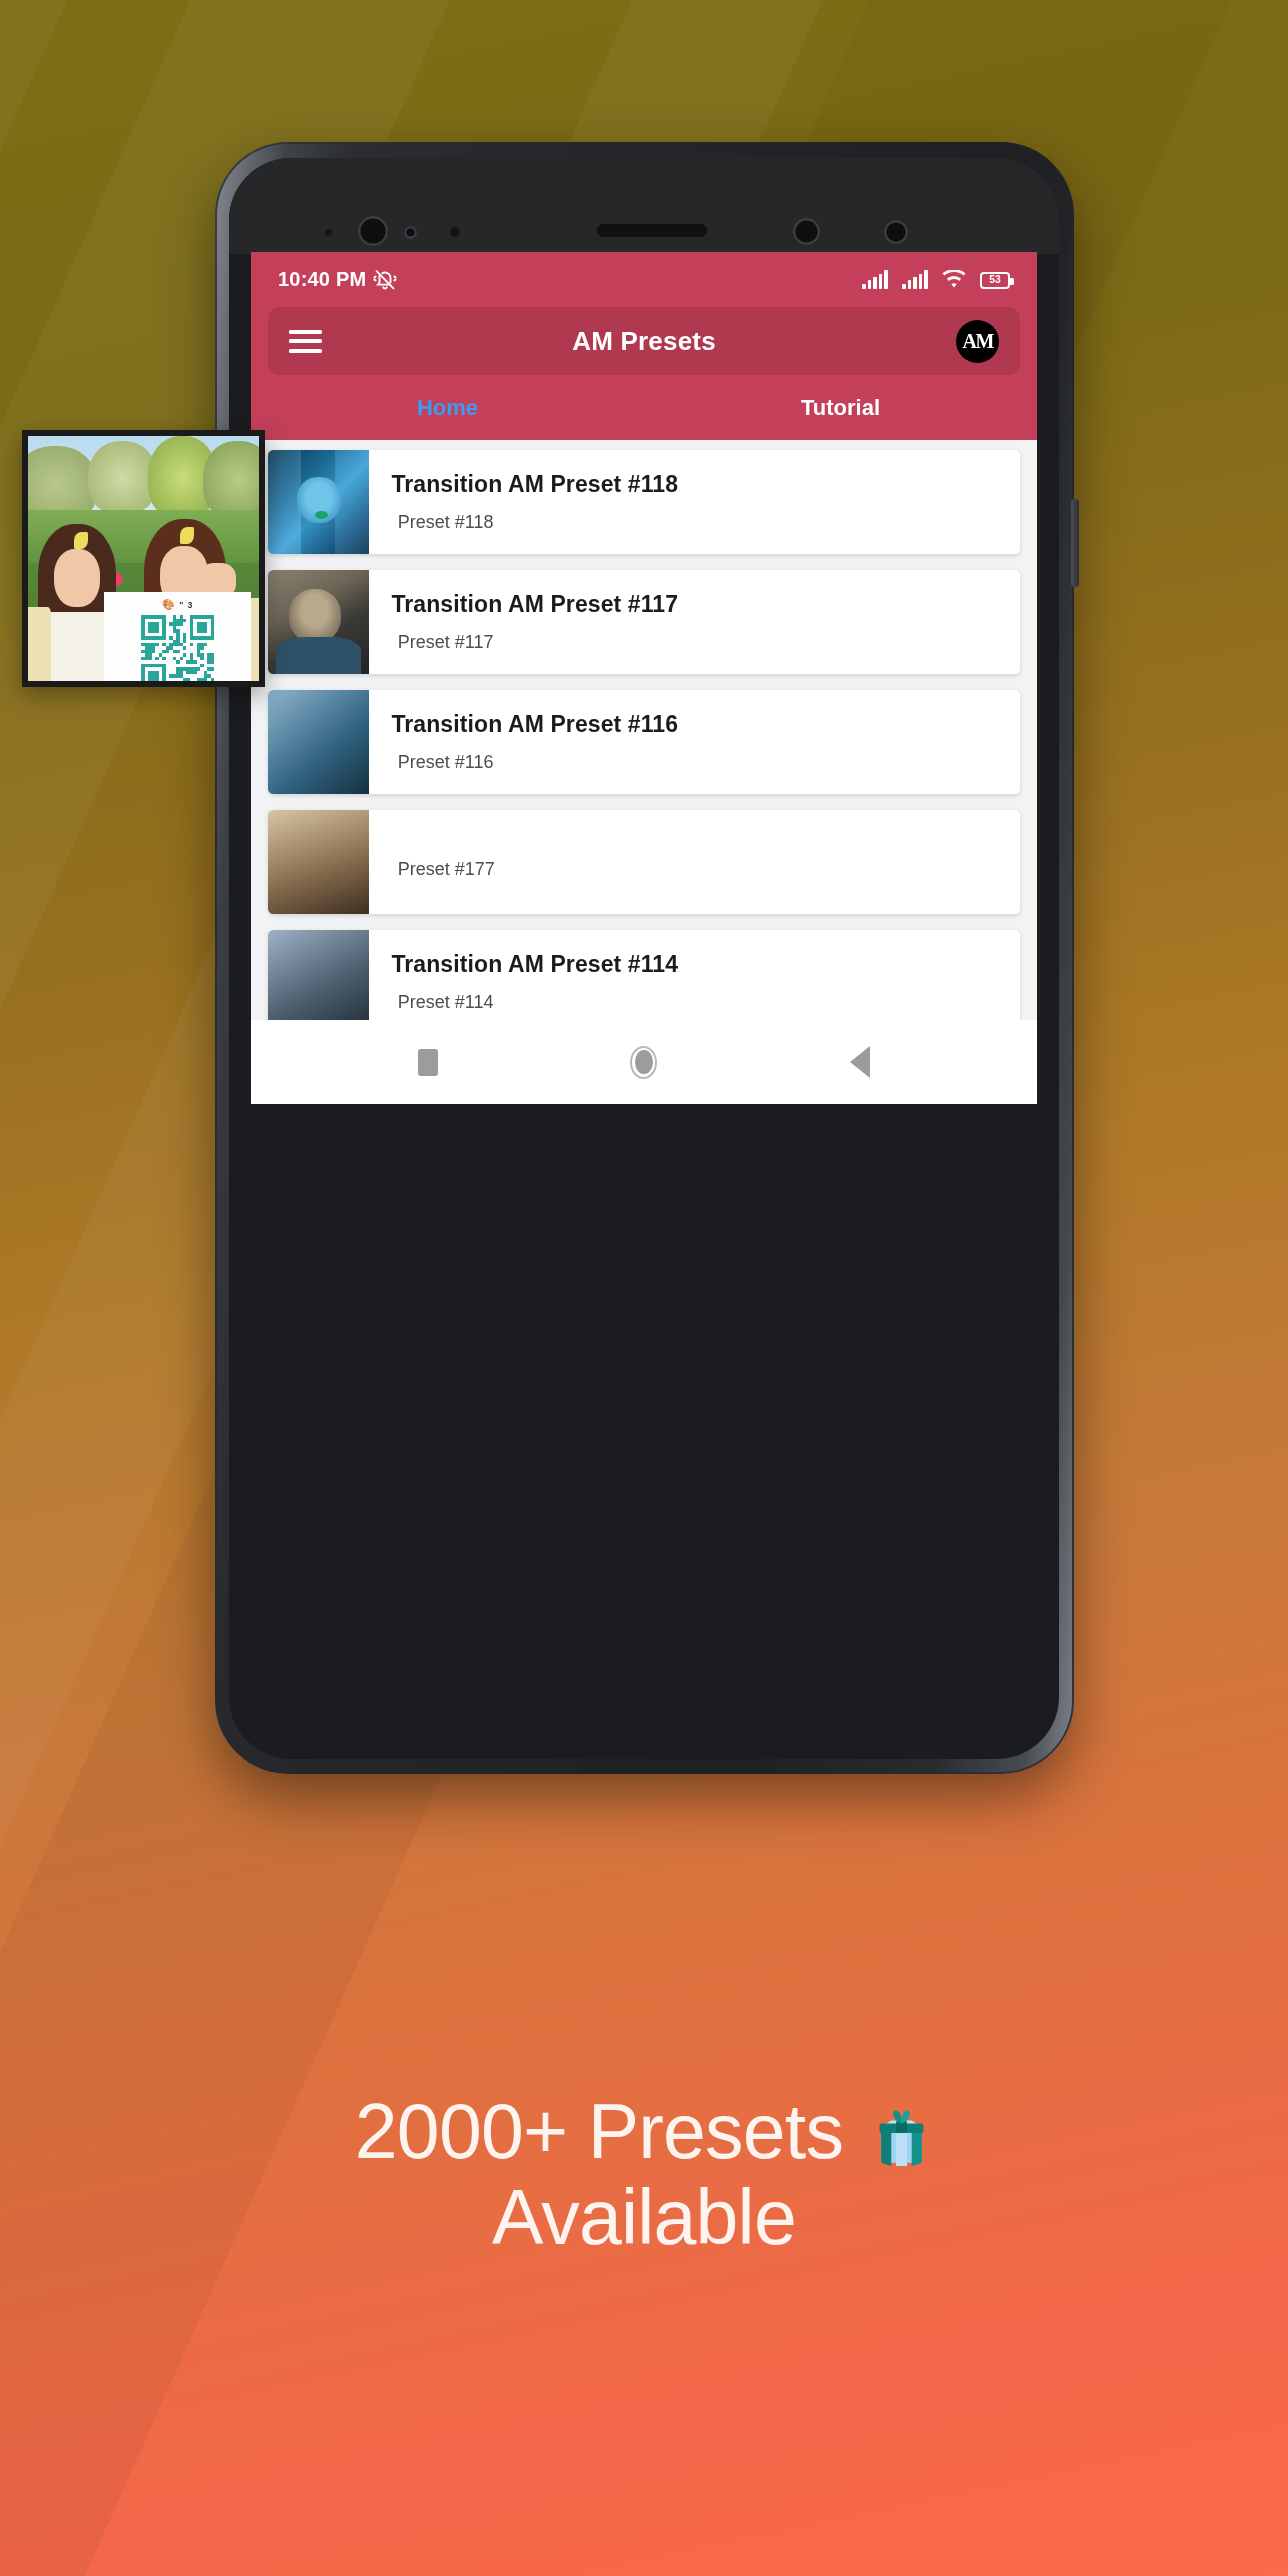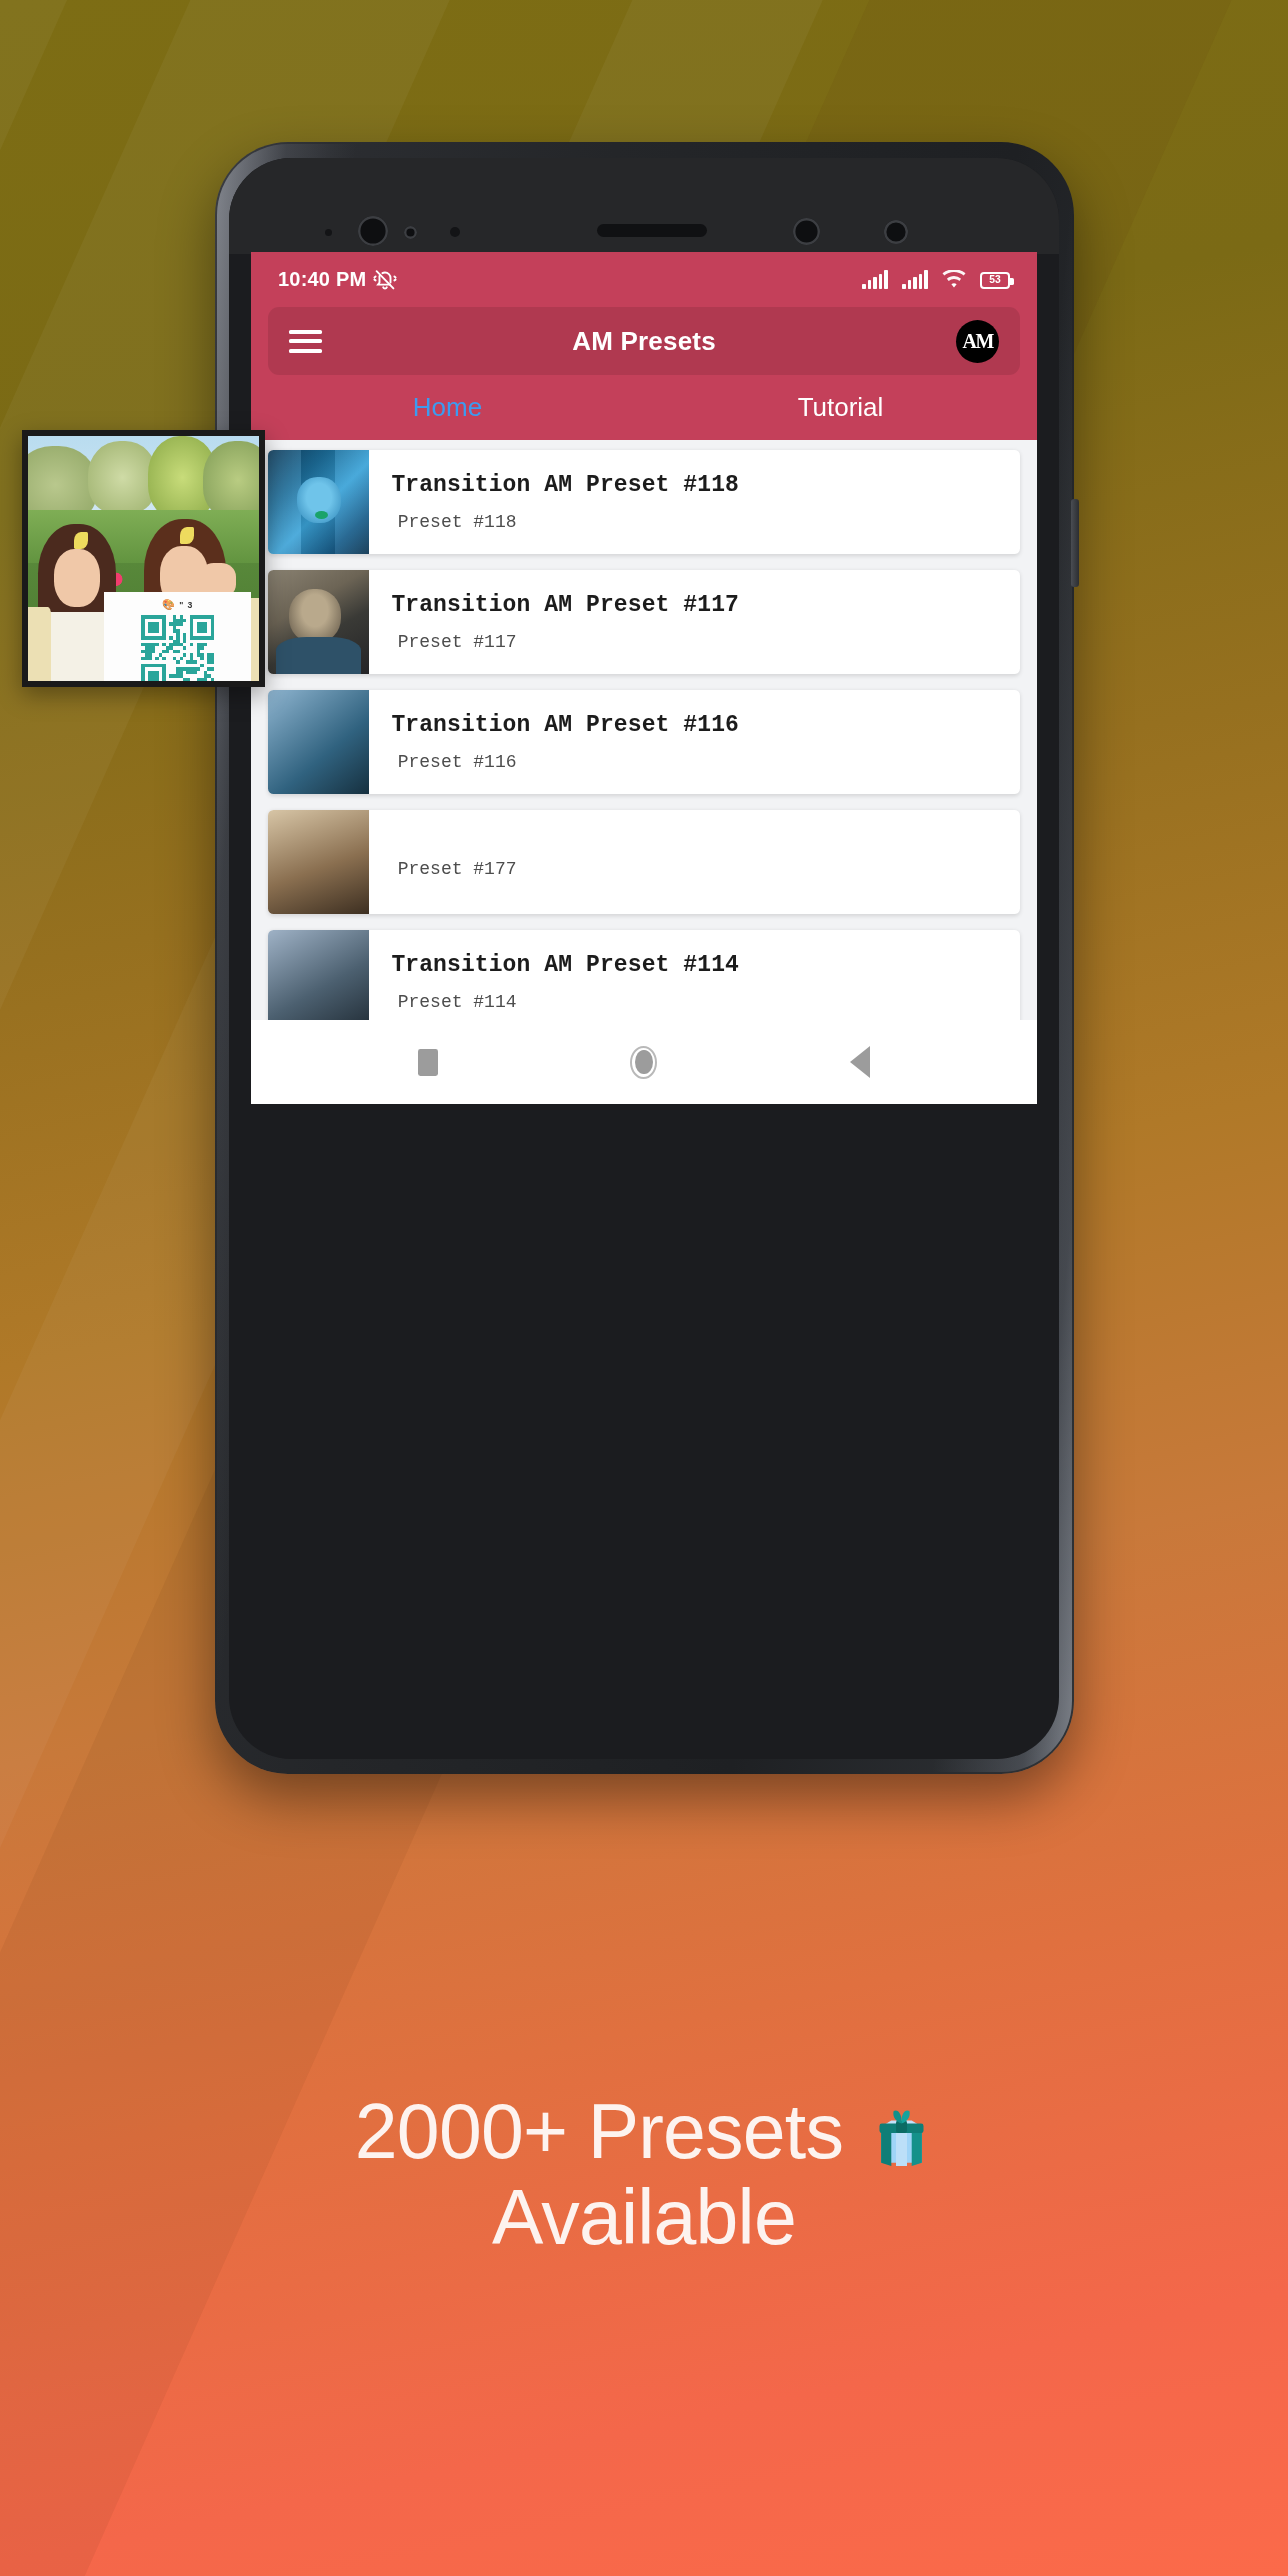--- a/index.html
+++ b/index.html
@@ -154,32 +154,31 @@
   }
 
   
   #tabs {
     background: #c4405a;
     display: flex; height: 65px;
     position: relative;
   }
   .tab {
     flex: 1; display: flex; align-items: center; justify-content: center;
-    font-size: 26px; font-weight: 400; color: #fff; cursor: pointer;
+    font-size: 22px; font-weight: 700; color: #fff; cursor: pointer;
   }
   .tab.active { color: #3c9bf0; }
 
   
   #preset-list {
     position: absolute;
     left: 0; right: 0; top: 188px; bottom: 84px;
     background: #f2f3f5;
     padding: 10.3px 17.4px 0;
     overflow: hidden;
-    font-family: Liberation Mono, monospace;
   }
   .preset-card {
     display: flex; align-items: stretch;
     background: #fff;
     border-radius: 5.5px;
     margin-bottom: 16px;
     height: 104px;
     box-shadow: 0 1.6px 4px rgba(0,0,0,0.13);
     overflow: hidden;
     cursor: pointer;

